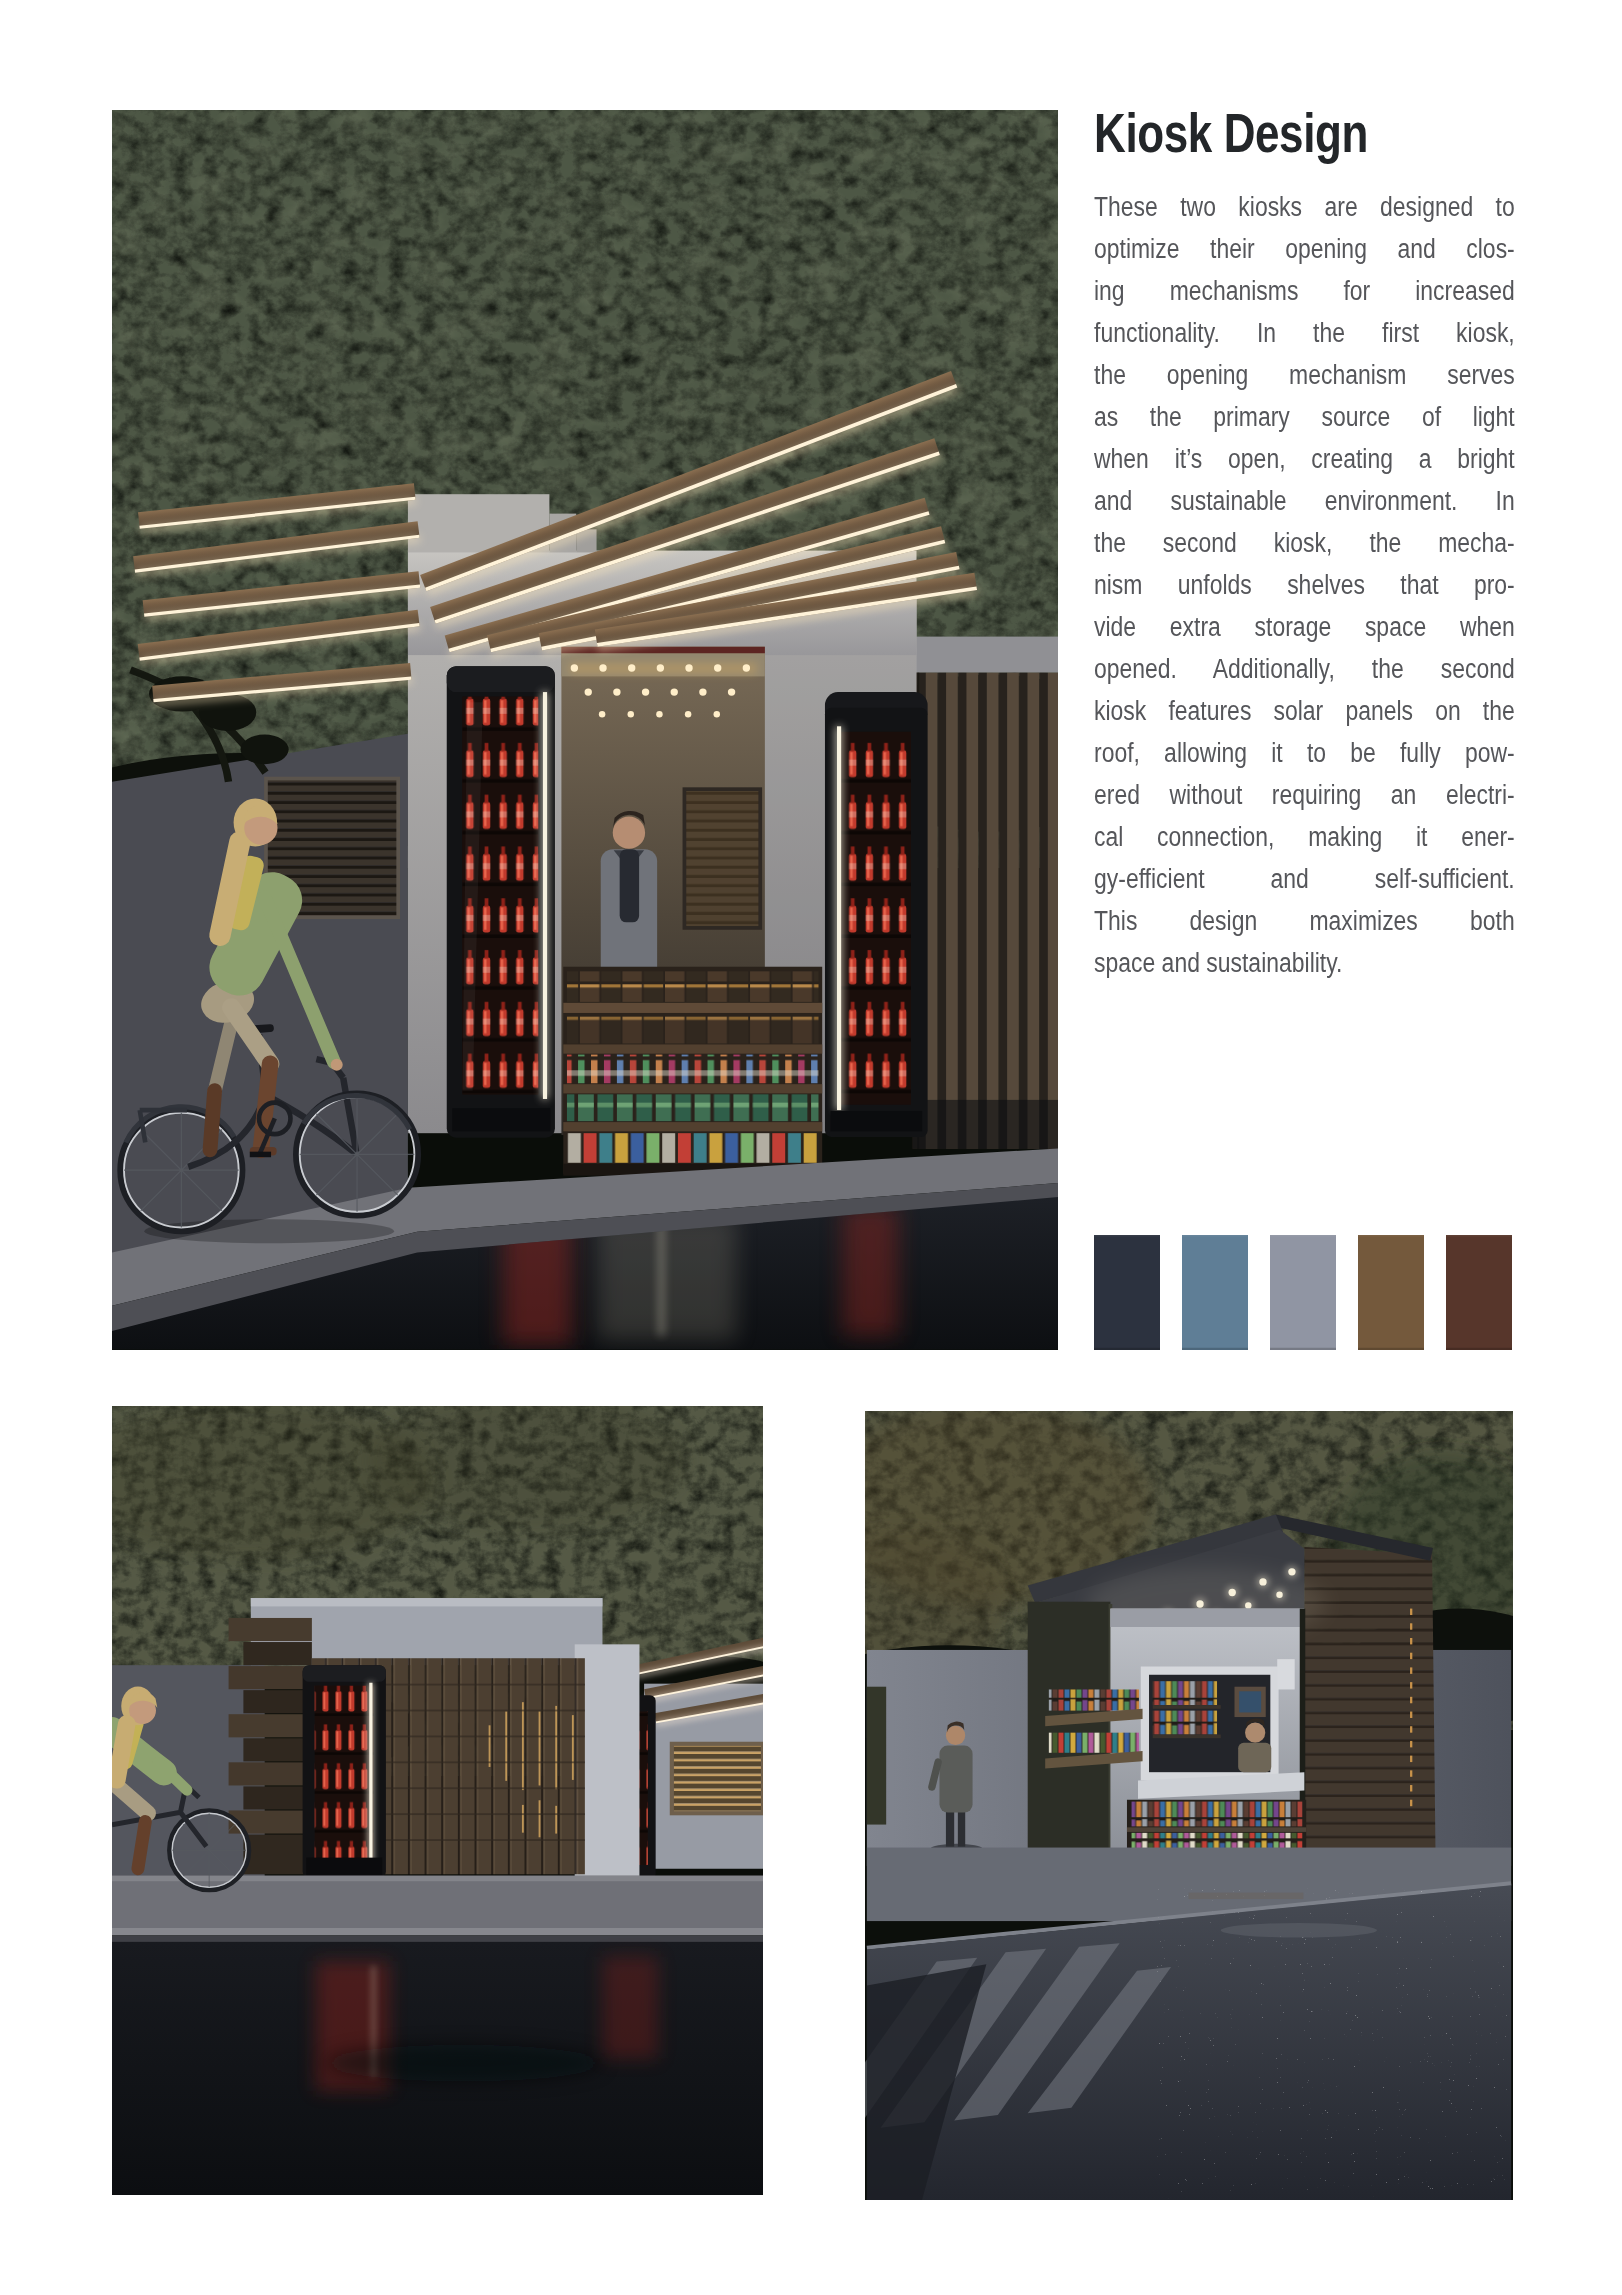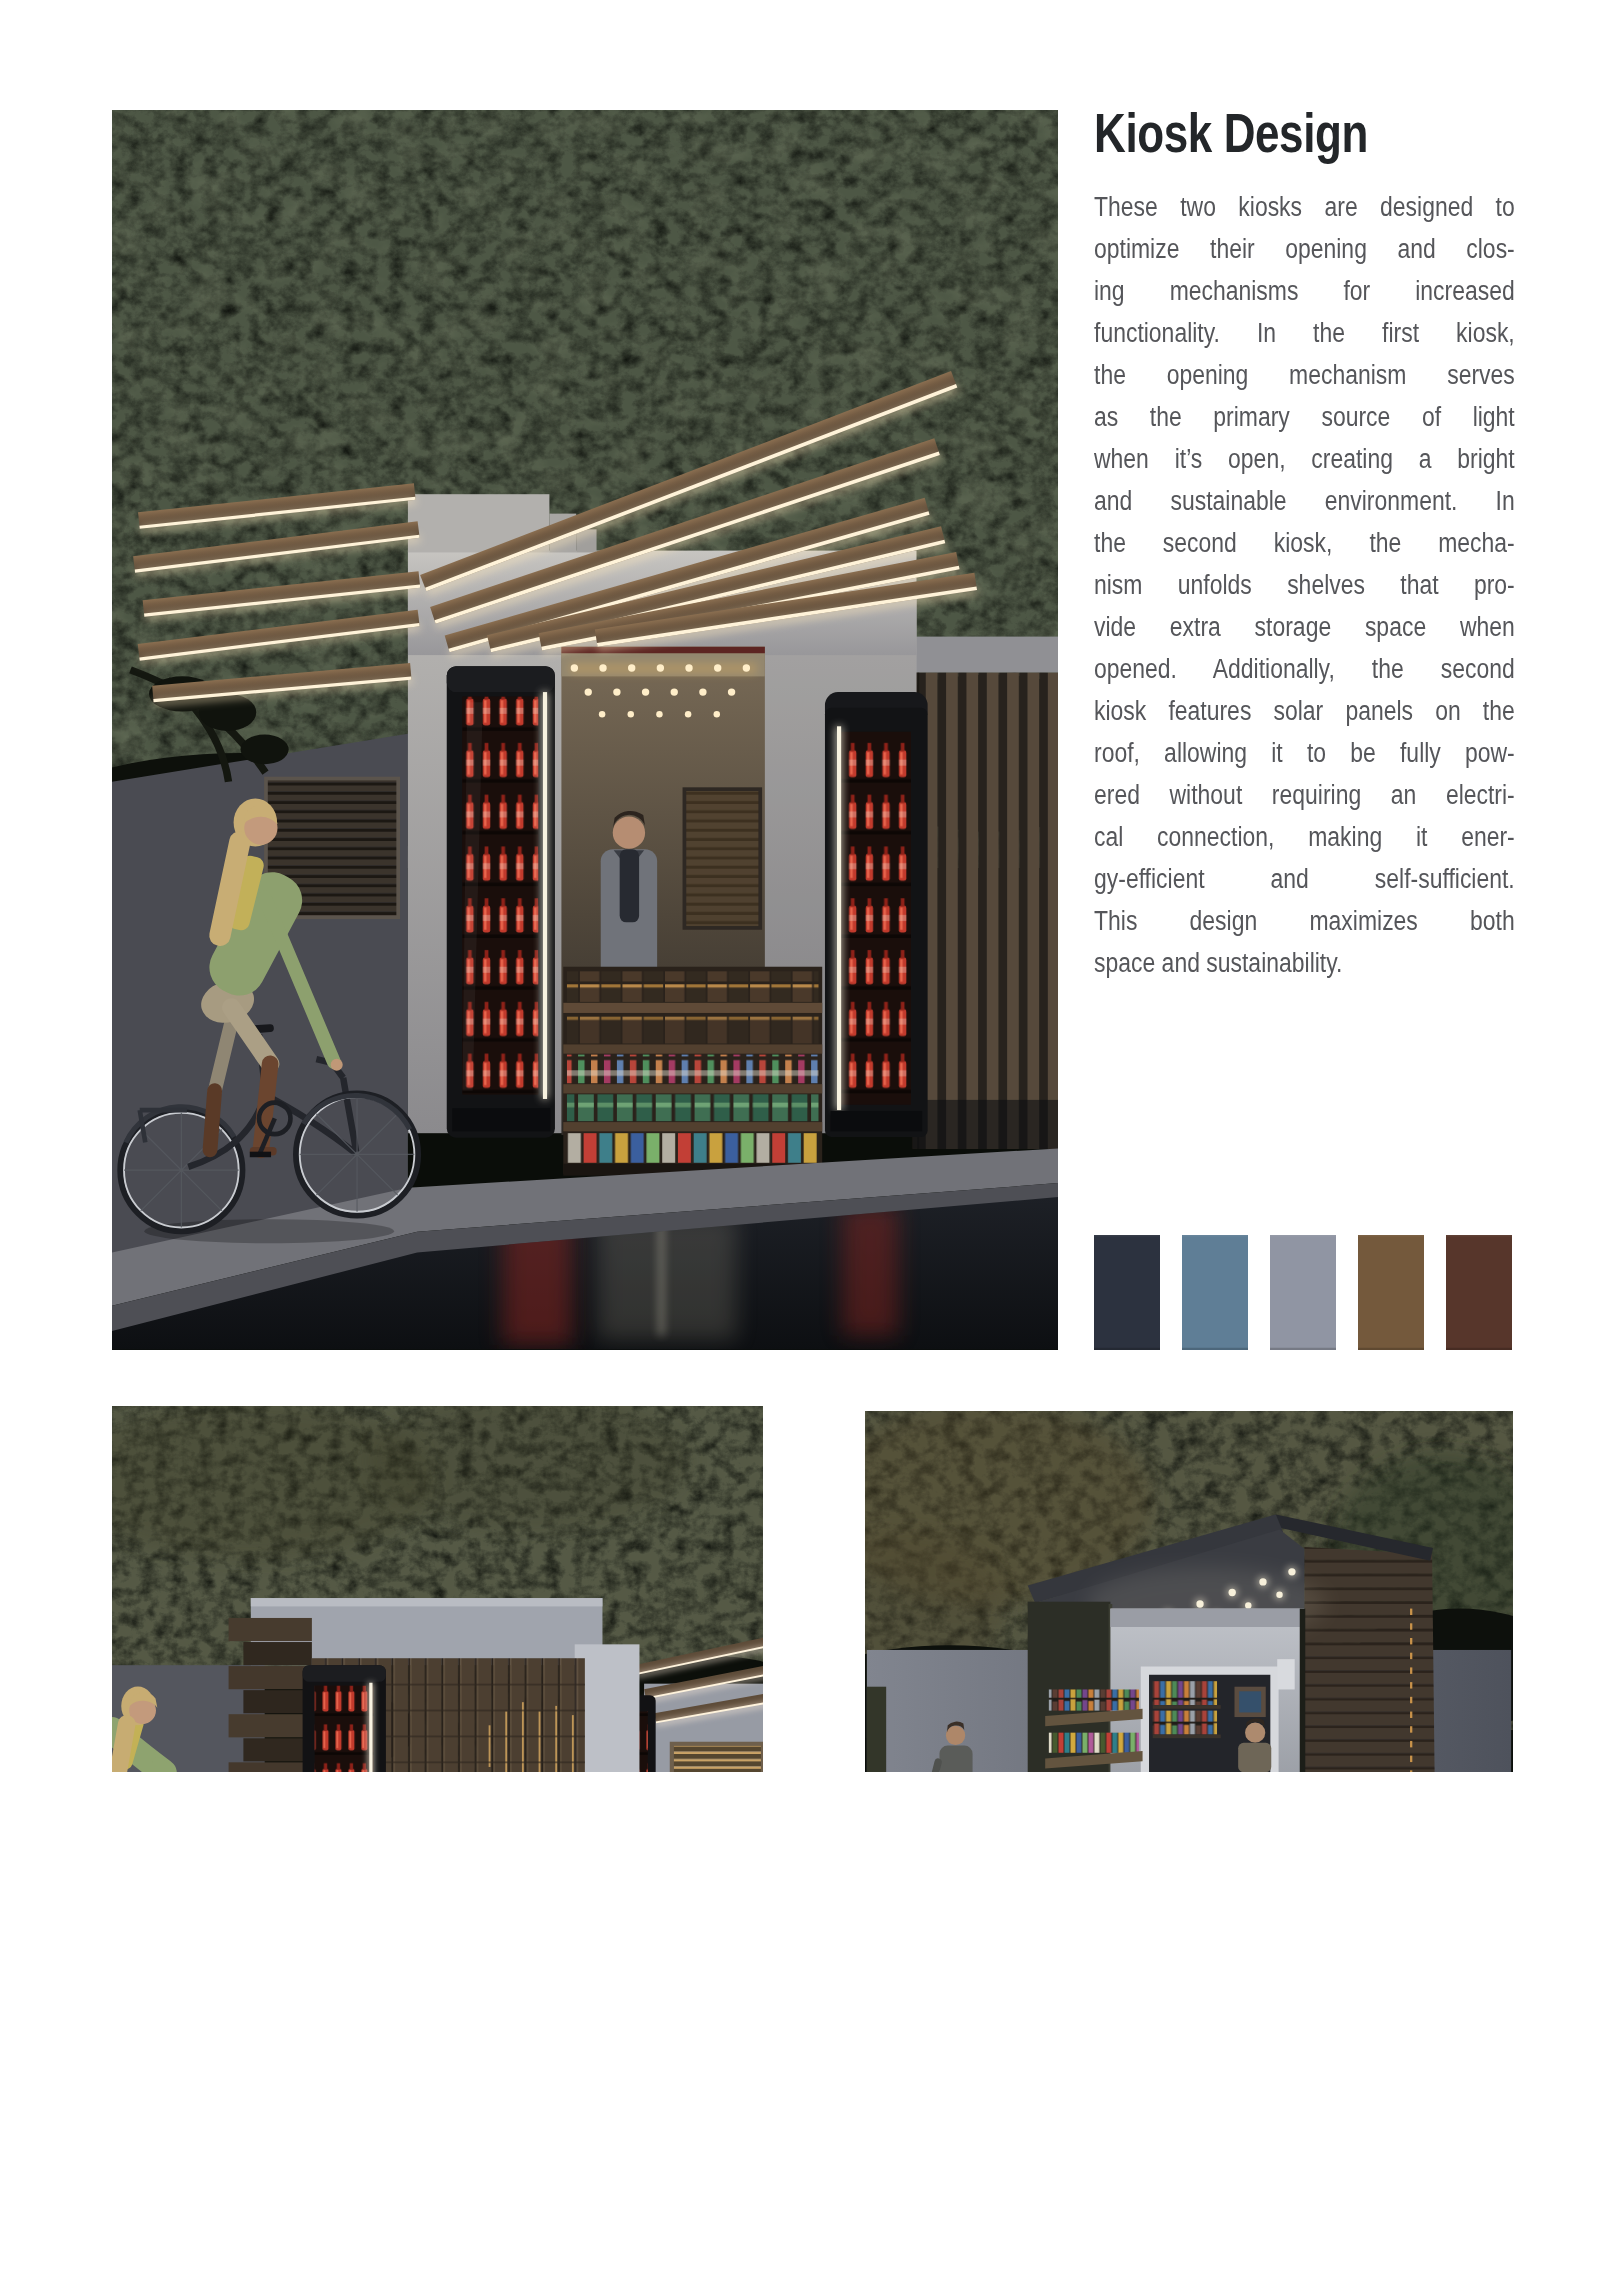--- a/index.html
+++ b/index.html
@@ -1,16 +1,16 @@
 <!DOCTYPE html>
 <html style="font-size:7.4px"><head>
 <meta charset="utf-8">
 <style>
   html,body{margin:0;padding:0;background:#fff;}
-  .page{position:relative;width:1623px;height:1772px;background:#fff;overflow:hidden;
+  .page{position:relative;width:1623px;height:2295px;background:#fff;overflow:hidden;
         font-family:"Liberation Sans",sans-serif;}
   figure.render{position:absolute;margin:0;overflow:hidden;background:#0b0e0a;}
   figure.render svg{display:block;width:100%;height:100%;}
   #hero{left:112px;top:110px;width:946px;height:1240px;}
   #closed{left:112px;top:1406px;width:651px;height:789px;}
   #book{left:865px;top:1411px;width:648px;height:789px;}
   h1.title{position:absolute;left:1094px;top:105px;margin:0;font-size:55px;line-height:56px;
         font-weight:700;color:#232629;letter-spacing:-0.5px;transform:scaleX(.8);transform-origin:left top;white-space:nowrap;}
   .para{position:absolute;left:1094px;top:186px;width:495px;transform:scaleX(.85);transform-origin:left top;
         font-size:27px;line-height:42px;color:#55565a;}

